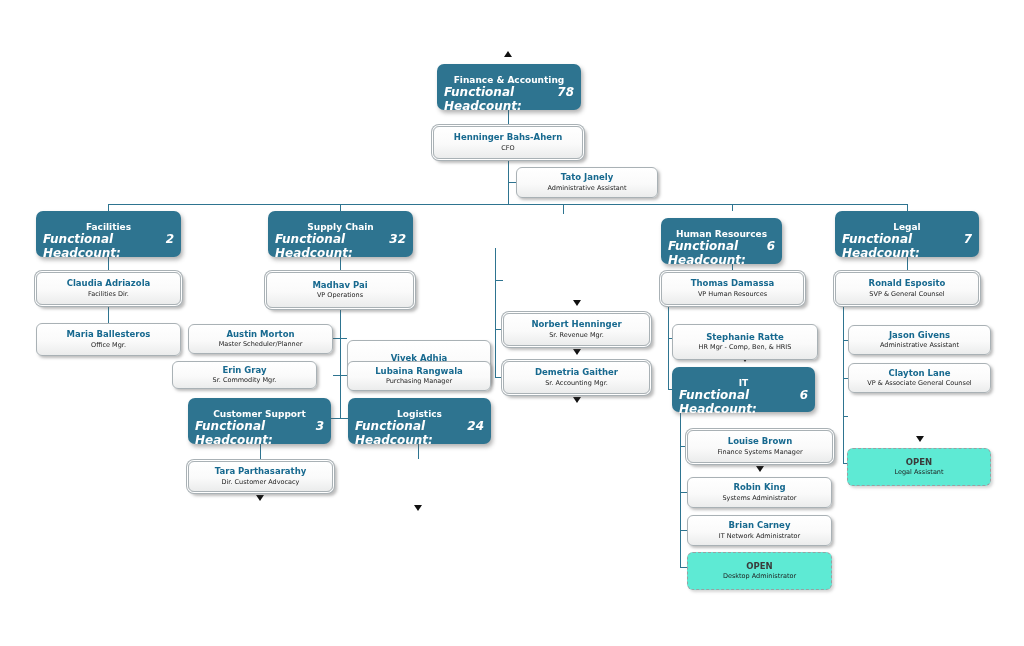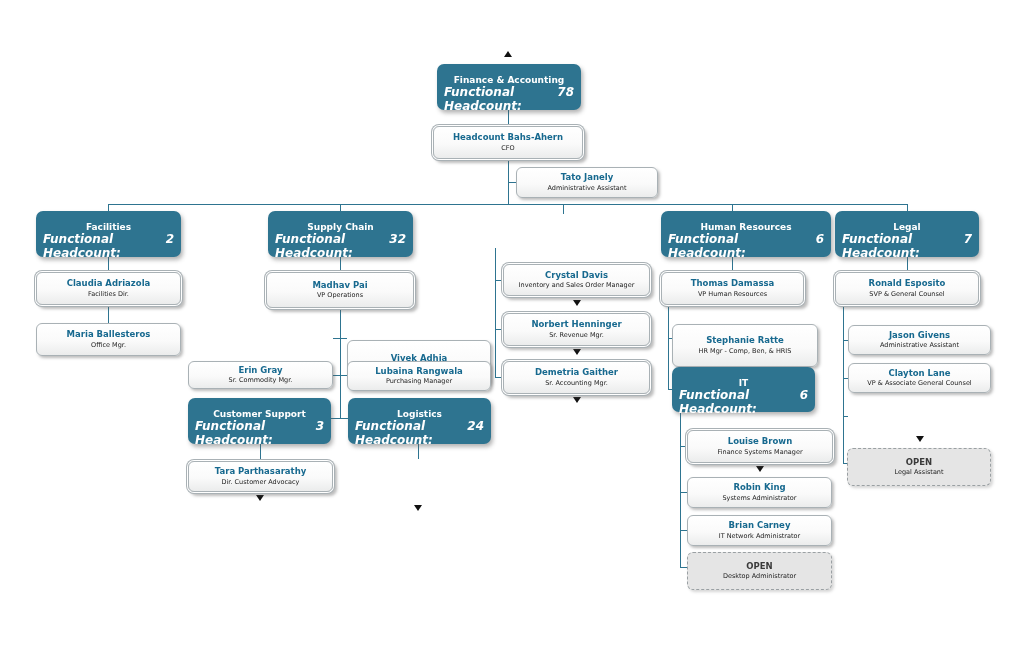--- a/index.html
+++ b/index.html
@@ -21,21 +21,21 @@
   .person{position:absolute;background:linear-gradient(180deg,#ffffff 0%,#fafafa 55%,#ebecec 100%);
           border:1px solid #a9b1b5;border-radius:6px;
           box-shadow:2px 2px 3px rgba(90,90,90,.4);
           display:flex;flex-direction:column;align-items:center;justify-content:center;
           text-align:center;padding:2px 5px;box-sizing:border-box;}
   .person.double{box-shadow:0 0 0 1px #ffffff,0 0 0 2px #a9b1b5,3px 3px 3px 1px rgba(90,90,90,.4);}
   .pname{font-size:8.5px;font-weight:bold;color:#17698F;line-height:1.15;}
   .ptitle{font-size:6.5px;color:#1c1c1c;line-height:1.25;margin-top:1px;}
 
   
-  .open{position:absolute;background:#e5e5e5;border:1px dashed #9aa0a3;border-radius:6px;
+  .open{position:absolute;background:#5eead4;border:1px dashed #9aa0a3;border-radius:6px;
         box-shadow:2px 2px 3px rgba(120,120,120,.3);
         display:flex;flex-direction:column;align-items:center;justify-content:center;
         text-align:center;padding:18px 5px;box-sizing:border-box;}
   .open .pname{color:#3a3a3a;}
 
   
   .tri-down{position:absolute;width:0;height:0;border-left:4px solid transparent;
             border-right:4px solid transparent;border-top:6px solid #111;}
   .tri-up{position:absolute;width:0;height:0;border-left:4px solid transparent;
           border-right:4px solid transparent;border-bottom:6px solid #111;}
@@ -102,21 +102,21 @@
   <div class="tri-down" style="left:414px;top:505px"></div>
 
   <div class="dept" style="left:437px;top:64px;width:144px;height:46px">
     <div class="dtitle">Finance &amp; Accounting</div>
     <div class="dhc">
         <span>Functional Headcount:</span>
         <span>78</span>
       </div>
   </div>
   <div class="person double" style="left:433px;top:126px;width:150px;height:33px">
-    <div class="pname">Headcount Bahs-Ahern</div>
+    <div class="pname">Henninger Bahs-Ahern</div>
     <div class="ptitle">CFO</div>
   </div>
   <div class="person" style="left:516px;top:167px;width:142px;height:31px">
     <div class="pname">Tato Janely</div>
     <div class="ptitle">Administrative Assistant</div>
   </div>
 
   <div class="dept" style="left:36px;top:211px;width:145px;height:46px">
     <div class="dtitle">Facilities</div>
     <div class="dhc">
@@ -137,25 +137,29 @@
     <div class="dtitle">Supply Chain</div>
     <div class="dhc">
         <span>Functional Headcount:</span>
         <span>32</span>
       </div>
   </div>
   <div class="person double" style="left:266px;top:272px;width:148px;height:36px">
     <div class="pname">Madhav Pai</div>
     <div class="ptitle">VP Operations</div>
   </div>
+  <div class="person" style="left:188px;top:324px;width:145px;height:30px">
+    <div class="pname">Austin Morton</div>
+    <div class="ptitle">Master Scheduler/Planner</div>
+  </div>
   <div class="person" style="left:347px;top:340px;width:144px;height:46px">
     <div class="pname">Vivek Adhia</div>
     <div class="ptitle">Sr. Commodity Mgr.</div>
   </div>
-  <div class="person" style="left:188px;top:361px;width:145px;height:28px">
+  <div class="person" style="left:172px;top:361px;width:145px;height:28px">
     <div class="pname">Erin Gray</div>
     <div class="ptitle">Sr. Commodity Mgr.</div>
   </div>
   <div class="person" style="left:347px;top:361px;width:144px;height:30px">
     <div class="pname">Lubaina Rangwala</div>
     <div class="ptitle">Purchasing Manager</div>
   </div>
   <div class="dept" style="left:188px;top:398px;width:143px;height:46px">
     <div class="dtitle">Customer Support</div>
     <div class="dhc">
@@ -168,45 +172,41 @@
     <div class="dhc">
         <span>Functional Headcount:</span>
         <span>24</span>
       </div>
   </div>
   <div class="person double" style="left:188px;top:461px;width:145px;height:31px">
     <div class="pname">Tara Parthasarathy</div>
     <div class="ptitle">Dir. Customer Advocacy</div>
   </div>
 
-  <div class="person double" style="left:503px;top:264px;width:147px;height:32px">
-    <div class="pname">Crystal Davis</div>
-    <div class="ptitle">Inventory and Sales Order Manager</div>
-  </div>
   <div class="person double" style="left:503px;top:313px;width:147px;height:33px">
     <div class="pname">Norbert Henninger</div>
     <div class="ptitle">Sr. Revenue Mgr.</div>
   </div>
   <div class="person double" style="left:503px;top:361px;width:147px;height:33px">
     <div class="pname">Demetria Gaither</div>
     <div class="ptitle">Sr. Accounting Mgr.</div>
   </div>
 
-  <div class="dept" style="left:661px;top:211px;width:170px;height:46px">
+  <div class="dept" style="left:661px;top:218px;width:121px;height:46px">
     <div class="dtitle">Human Resources</div>
     <div class="dhc">
         <span>Functional Headcount:</span>
         <span>6</span>
       </div>
   </div>
   <div class="person double" style="left:661px;top:272px;width:143px;height:33px">
     <div class="pname">Thomas Damassa</div>
     <div class="ptitle">VP Human Resources</div>
   </div>
-  <div class="person" style="left:672px;top:324px;width:146px;height:43px">
+  <div class="person" style="left:672px;top:324px;width:146px;height:36px">
     <div class="pname">Stephanie Ratte</div>
     <div class="ptitle">HR Mgr - Comp, Ben, &amp; HRIS</div>
   </div>
   <div class="dept" style="left:672px;top:367px;width:143px;height:45px">
     <div class="dtitle">IT</div>
     <div class="dhc">
         <span>Functional Headcount:</span>
         <span>6</span>
       </div>
   </div>

